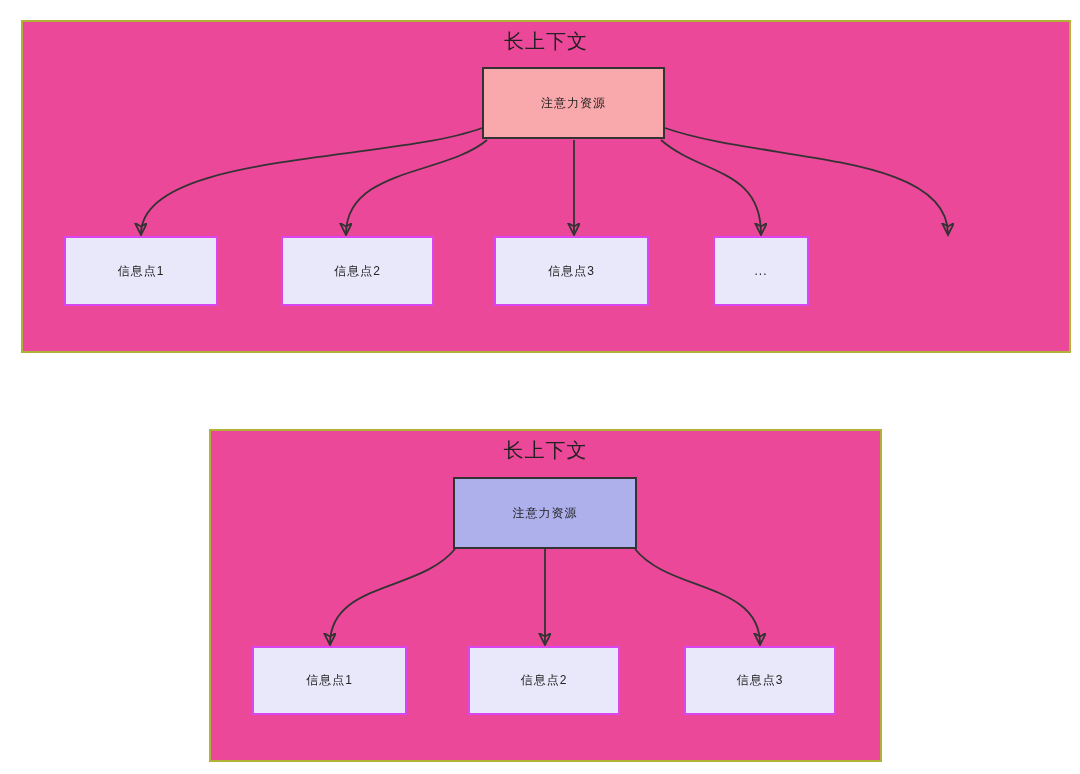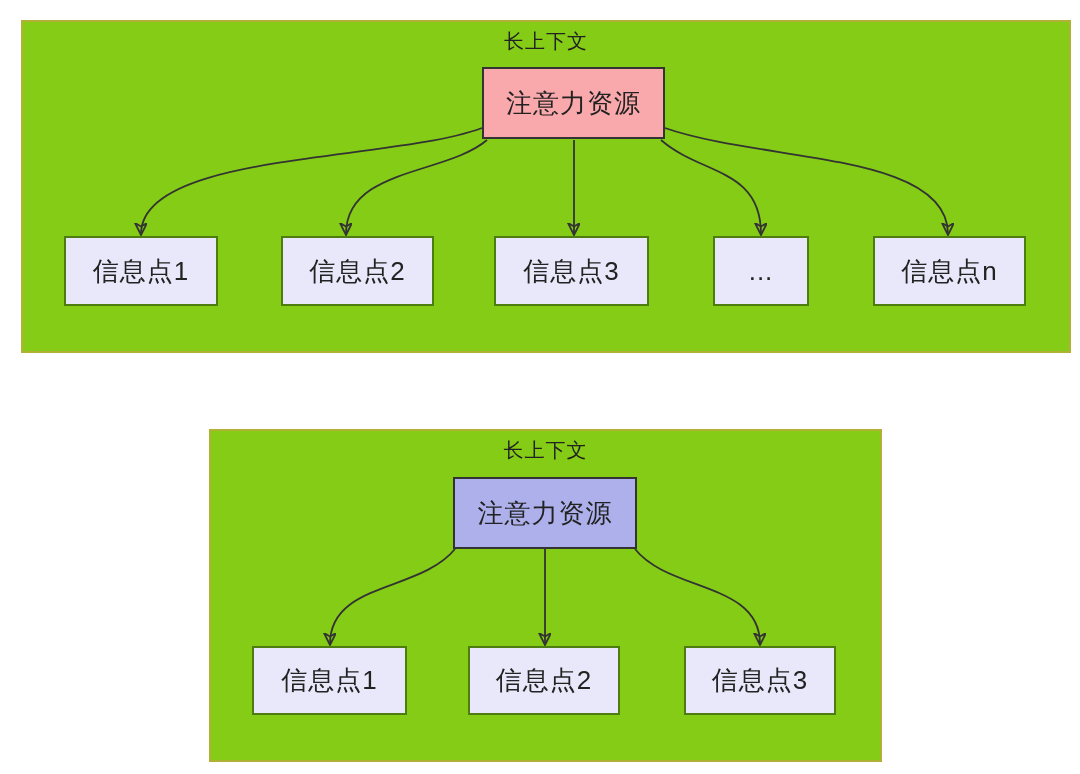--- a/index.html
+++ b/index.html
@@ -6,52 +6,52 @@
   body { font-family: "Liberation Sans", "DejaVu Sans", sans-serif; }
   .canvas {
     position: relative;
     width: 1080px;
     height: 774px;
     background: #ffffff;
     overflow: hidden;
   }
   .panel {
     position: absolute;
-    background: #84cc16;
+    background: #ec4899;
     border: 2px solid #b1b135;
     box-sizing: border-box;
   }
   .panel-long  { left: 21px;  top: 20px;  width: 1050px; height: 333px; }
   .panel-short { left: 209px; top: 429px; width: 673px;  height: 333px; }
   .panel-title {
     position: absolute;
     top: 6px;
     left: 0;
     width: 100%;
     text-align: center;
     font-size: 20px;
     color: #222222;
     letter-spacing: 1px;
   }
   .node {
     position: absolute;
     display: flex;
     align-items: center;
     justify-content: center;
-    font-size: 26px;
+    font-size: 12px;
     color: #222222;
     box-sizing: border-box;
     letter-spacing: 1px;
   }
   .source { border: 2.5px solid #333333; }
   .source-long  { left: 482px; top: 67px;  width: 183px; height: 72px; background: #f9a8ab; }
   .source-short { left: 453px; top: 477px; width: 184px; height: 72px; background: #aeb0ec; }
   .info {
     background: #e9e8fa;
-    border: 2px solid #4d7c0f;
+    border: 2px solid #d946ef;
   }
   .row-long  { top: 236px; height: 70px; }
   .row-short { top: 646px; height: 69px; }
   .tl1 { left: 64px;  width: 154px; }
   .tl2 { left: 281px; width: 153px; }
   .tl3 { left: 494px; width: 155px; }
   .tl4 { left: 713px; width: 96px;  }
   .tl5 { left: 873px; width: 153px; }
   .bs1 { left: 252px; width: 155px; }
   .bs2 { left: 468px; width: 152px; }
@@ -92,20 +92,19 @@
     <path d="M 455 549 C 420 592, 330 582, 330 644" marker-end="url(#arrowhead)"></path>
     <path d="M 545 549 L 545 644" marker-end="url(#arrowhead)"></path>
     <path d="M 635 549 C 669 592, 760 582, 760 644" marker-end="url(#arrowhead)"></path>
   </svg>
 
   <div class="node source source-long">注意力资源</div>
   <div class="node info row-long tl1">信息点1</div>
   <div class="node info row-long tl2">信息点2</div>
   <div class="node info row-long tl3">信息点3</div>
   <div class="node info row-long tl4">...</div>
-  <div class="node info row-long tl5">信息点n</div>
 
   <div class="node source source-short">注意力资源</div>
   <div class="node info row-short bs1">信息点1</div>
   <div class="node info row-short bs2">信息点2</div>
   <div class="node info row-short bs3">信息点3</div>
 
 </div>
 
 </body></html>

